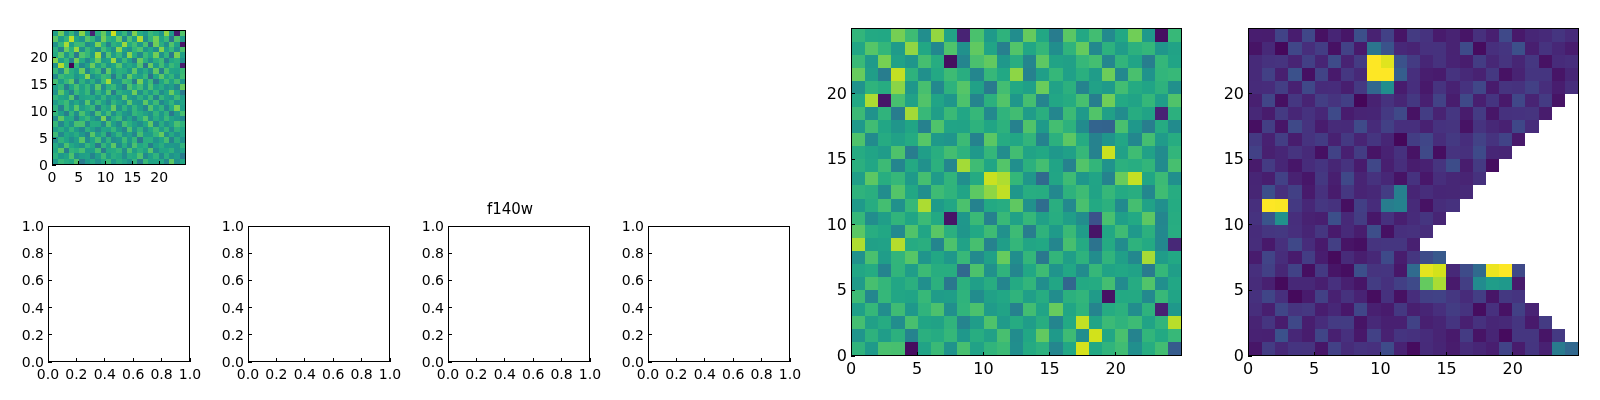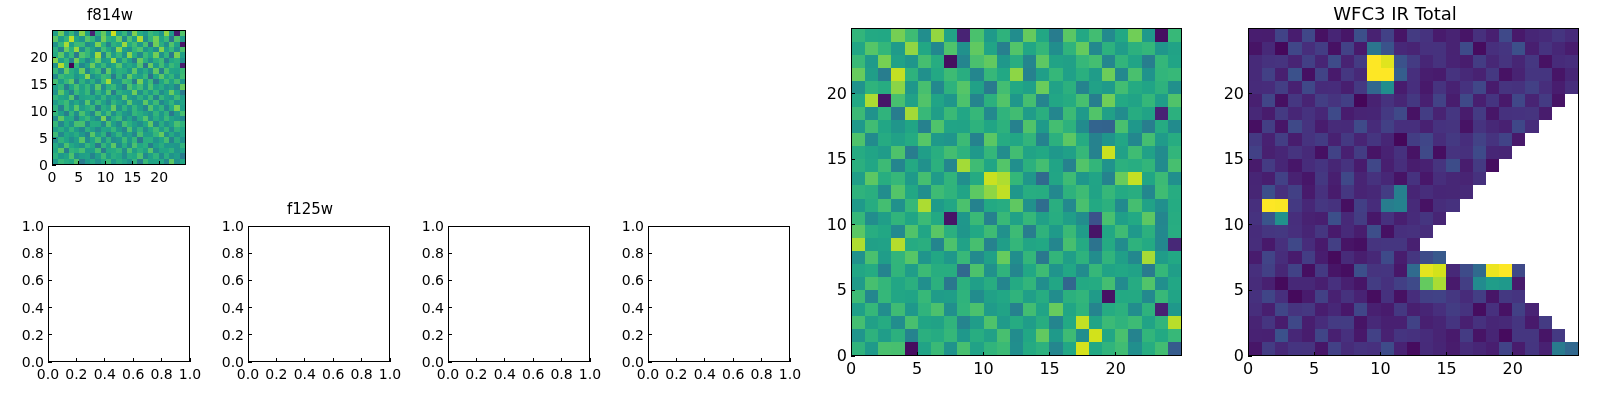--- a/index.html
+++ b/index.html
@@ -34,21 +34,20 @@
   }
   .tlab.x{transform:translateX(-50%);}
   .tlab.y{transform:translateY(-50%);text-align:right;}
 </style>
 </head>
 <body>
 
 <div class="fig">
 
   <div class="panel" style="left:0px;top:0px;width:220px;height:190px;">
-    <div class="panel-title" style="top:6px;font-size:15px;">f814w</div>
     <div class="axes-box" style="left:52px;top:30px;width:134px;height:135px;">
       <div class="heat">
           <i style="background: rgb(33, 161, 135);"></i>
           <i style="background: rgb(107, 204, 90);"></i>
           <i style="background: rgb(32, 149, 140);"></i>
           <i style="background: rgb(52, 182, 122);"></i>
           <i style="background: rgb(34, 139, 141);"></i>
           <i style="background: rgb(133, 212, 74);"></i>
           <i style="background: rgb(32, 158, 136);"></i>
           <i style="background: rgb(72, 36, 116);"></i>
@@ -715,21 +714,20 @@
       <div class="tlab y" style="left: 2px; width: 42px; top: 117.6px; font-size: 14px;">0.4</div>
       <div class="tick" style="left: 48px; top: 89.9px; width: 4px; height: 1.2px;"></div>
       <div class="tlab y" style="left: 2px; width: 42px; top: 90.4px; font-size: 14px;">0.6</div>
       <div class="tick" style="left: 48px; top: 62.7px; width: 4px; height: 1.2px;"></div>
       <div class="tlab y" style="left: 2px; width: 42px; top: 63.2px; font-size: 14px;">0.8</div>
       <div class="tick" style="left: 48px; top: 35.5px; width: 4px; height: 1.2px;"></div>
       <div class="tlab y" style="left: 2px; width: 42px; top: 36px; font-size: 14px;">1.0</div>
     </div>
 
   <div class="panel" style="left:200px;top:190px;width:220px;height:210px;">
-    <div class="panel-title" style="top:10px;font-size:15px;">f125w</div>
     <div class="axes-box" style="left:48px;top:36px;width:142px;height:136px;"></div>
   <div class="tick" style="left: 47.5px; top: 168px; width: 1.2px; height: 4px;"></div>
       <div class="tlab x" style="left: 48px; top: 177px; font-size: 14px;">0.0</div>
       <div class="tick" style="left: 75.9px; top: 168px; width: 1.2px; height: 4px;"></div>
       <div class="tlab x" style="left: 76.4px; top: 177px; font-size: 14px;">0.2</div>
       <div class="tick" style="left: 104.3px; top: 168px; width: 1.2px; height: 4px;"></div>
       <div class="tlab x" style="left: 104.8px; top: 177px; font-size: 14px;">0.4</div>
       <div class="tick" style="left: 132.7px; top: 168px; width: 1.2px; height: 4px;"></div>
       <div class="tlab x" style="left: 133.2px; top: 177px; font-size: 14px;">0.6</div>
       <div class="tick" style="left: 161.1px; top: 168px; width: 1.2px; height: 4px;"></div>
@@ -744,20 +742,21 @@
       <div class="tlab y" style="left: 2px; width: 42px; top: 117.6px; font-size: 14px;">0.4</div>
       <div class="tick" style="left: 48px; top: 89.9px; width: 4px; height: 1.2px;"></div>
       <div class="tlab y" style="left: 2px; width: 42px; top: 90.4px; font-size: 14px;">0.6</div>
       <div class="tick" style="left: 48px; top: 62.7px; width: 4px; height: 1.2px;"></div>
       <div class="tlab y" style="left: 2px; width: 42px; top: 63.2px; font-size: 14px;">0.8</div>
       <div class="tick" style="left: 48px; top: 35.5px; width: 4px; height: 1.2px;"></div>
       <div class="tlab y" style="left: 2px; width: 42px; top: 36px; font-size: 14px;">1.0</div>
     </div>
 
   <div class="panel" style="left:400px;top:190px;width:220px;height:210px;">
+    <div class="panel-title" style="top:10px;font-size:15px;">f140w</div>
     <div class="axes-box" style="left:48px;top:36px;width:142px;height:136px;"></div>
   <div class="tick" style="left: 47.5px; top: 168px; width: 1.2px; height: 4px;"></div>
       <div class="tlab x" style="left: 48px; top: 177px; font-size: 14px;">0.0</div>
       <div class="tick" style="left: 75.9px; top: 168px; width: 1.2px; height: 4px;"></div>
       <div class="tlab x" style="left: 76.4px; top: 177px; font-size: 14px;">0.2</div>
       <div class="tick" style="left: 104.3px; top: 168px; width: 1.2px; height: 4px;"></div>
       <div class="tlab x" style="left: 104.8px; top: 177px; font-size: 14px;">0.4</div>
       <div class="tick" style="left: 132.7px; top: 168px; width: 1.2px; height: 4px;"></div>
       <div class="tlab x" style="left: 133.2px; top: 177px; font-size: 14px;">0.6</div>
       <div class="tick" style="left: 161.1px; top: 168px; width: 1.2px; height: 4px;"></div>
@@ -1452,21 +1451,20 @@
       <div class="tlab y" style="left: 5px; width: 42px; top: 290.4px; font-size: 16px;">5</div>
       <div class="tick" style="left: 51px; top: 224.3px; width: 4px; height: 1.2px;"></div>
       <div class="tlab y" style="left: 5px; width: 42px; top: 224.8px; font-size: 16px;">10</div>
       <div class="tick" style="left: 51px; top: 158.7px; width: 4px; height: 1.2px;"></div>
       <div class="tlab y" style="left: 5px; width: 42px; top: 159.2px; font-size: 16px;">15</div>
       <div class="tick" style="left: 51px; top: 93.1px; width: 4px; height: 1.2px;"></div>
       <div class="tlab y" style="left: 5px; width: 42px; top: 93.6px; font-size: 16px;">20</div>
     </div>
 
   <div class="panel" style="left:1190px;top:0px;width:410px;height:400px;">
-    <div class="panel-title" style="top:3px;left:20px;right:20px;font-size:18px;">WFC3 IR Total</div>
     <div class="axes-box" style="left:58px;top:28px;width:331px;height:328px;">
       <div class="heat">
           <i style="background: rgb(72, 29, 111);"></i>
           <i style="background: rgb(72, 29, 110);"></i>
           <i style="background: rgb(65, 67, 135);"></i>
           <i style="background: rgb(72, 29, 111);"></i>
           <i style="background: rgb(64, 71, 136);"></i>
           <i style="background: rgb(71, 17, 99);"></i>
           <i style="background: rgb(71, 37, 117);"></i>
           <i style="background: rgb(71, 22, 104);"></i>

